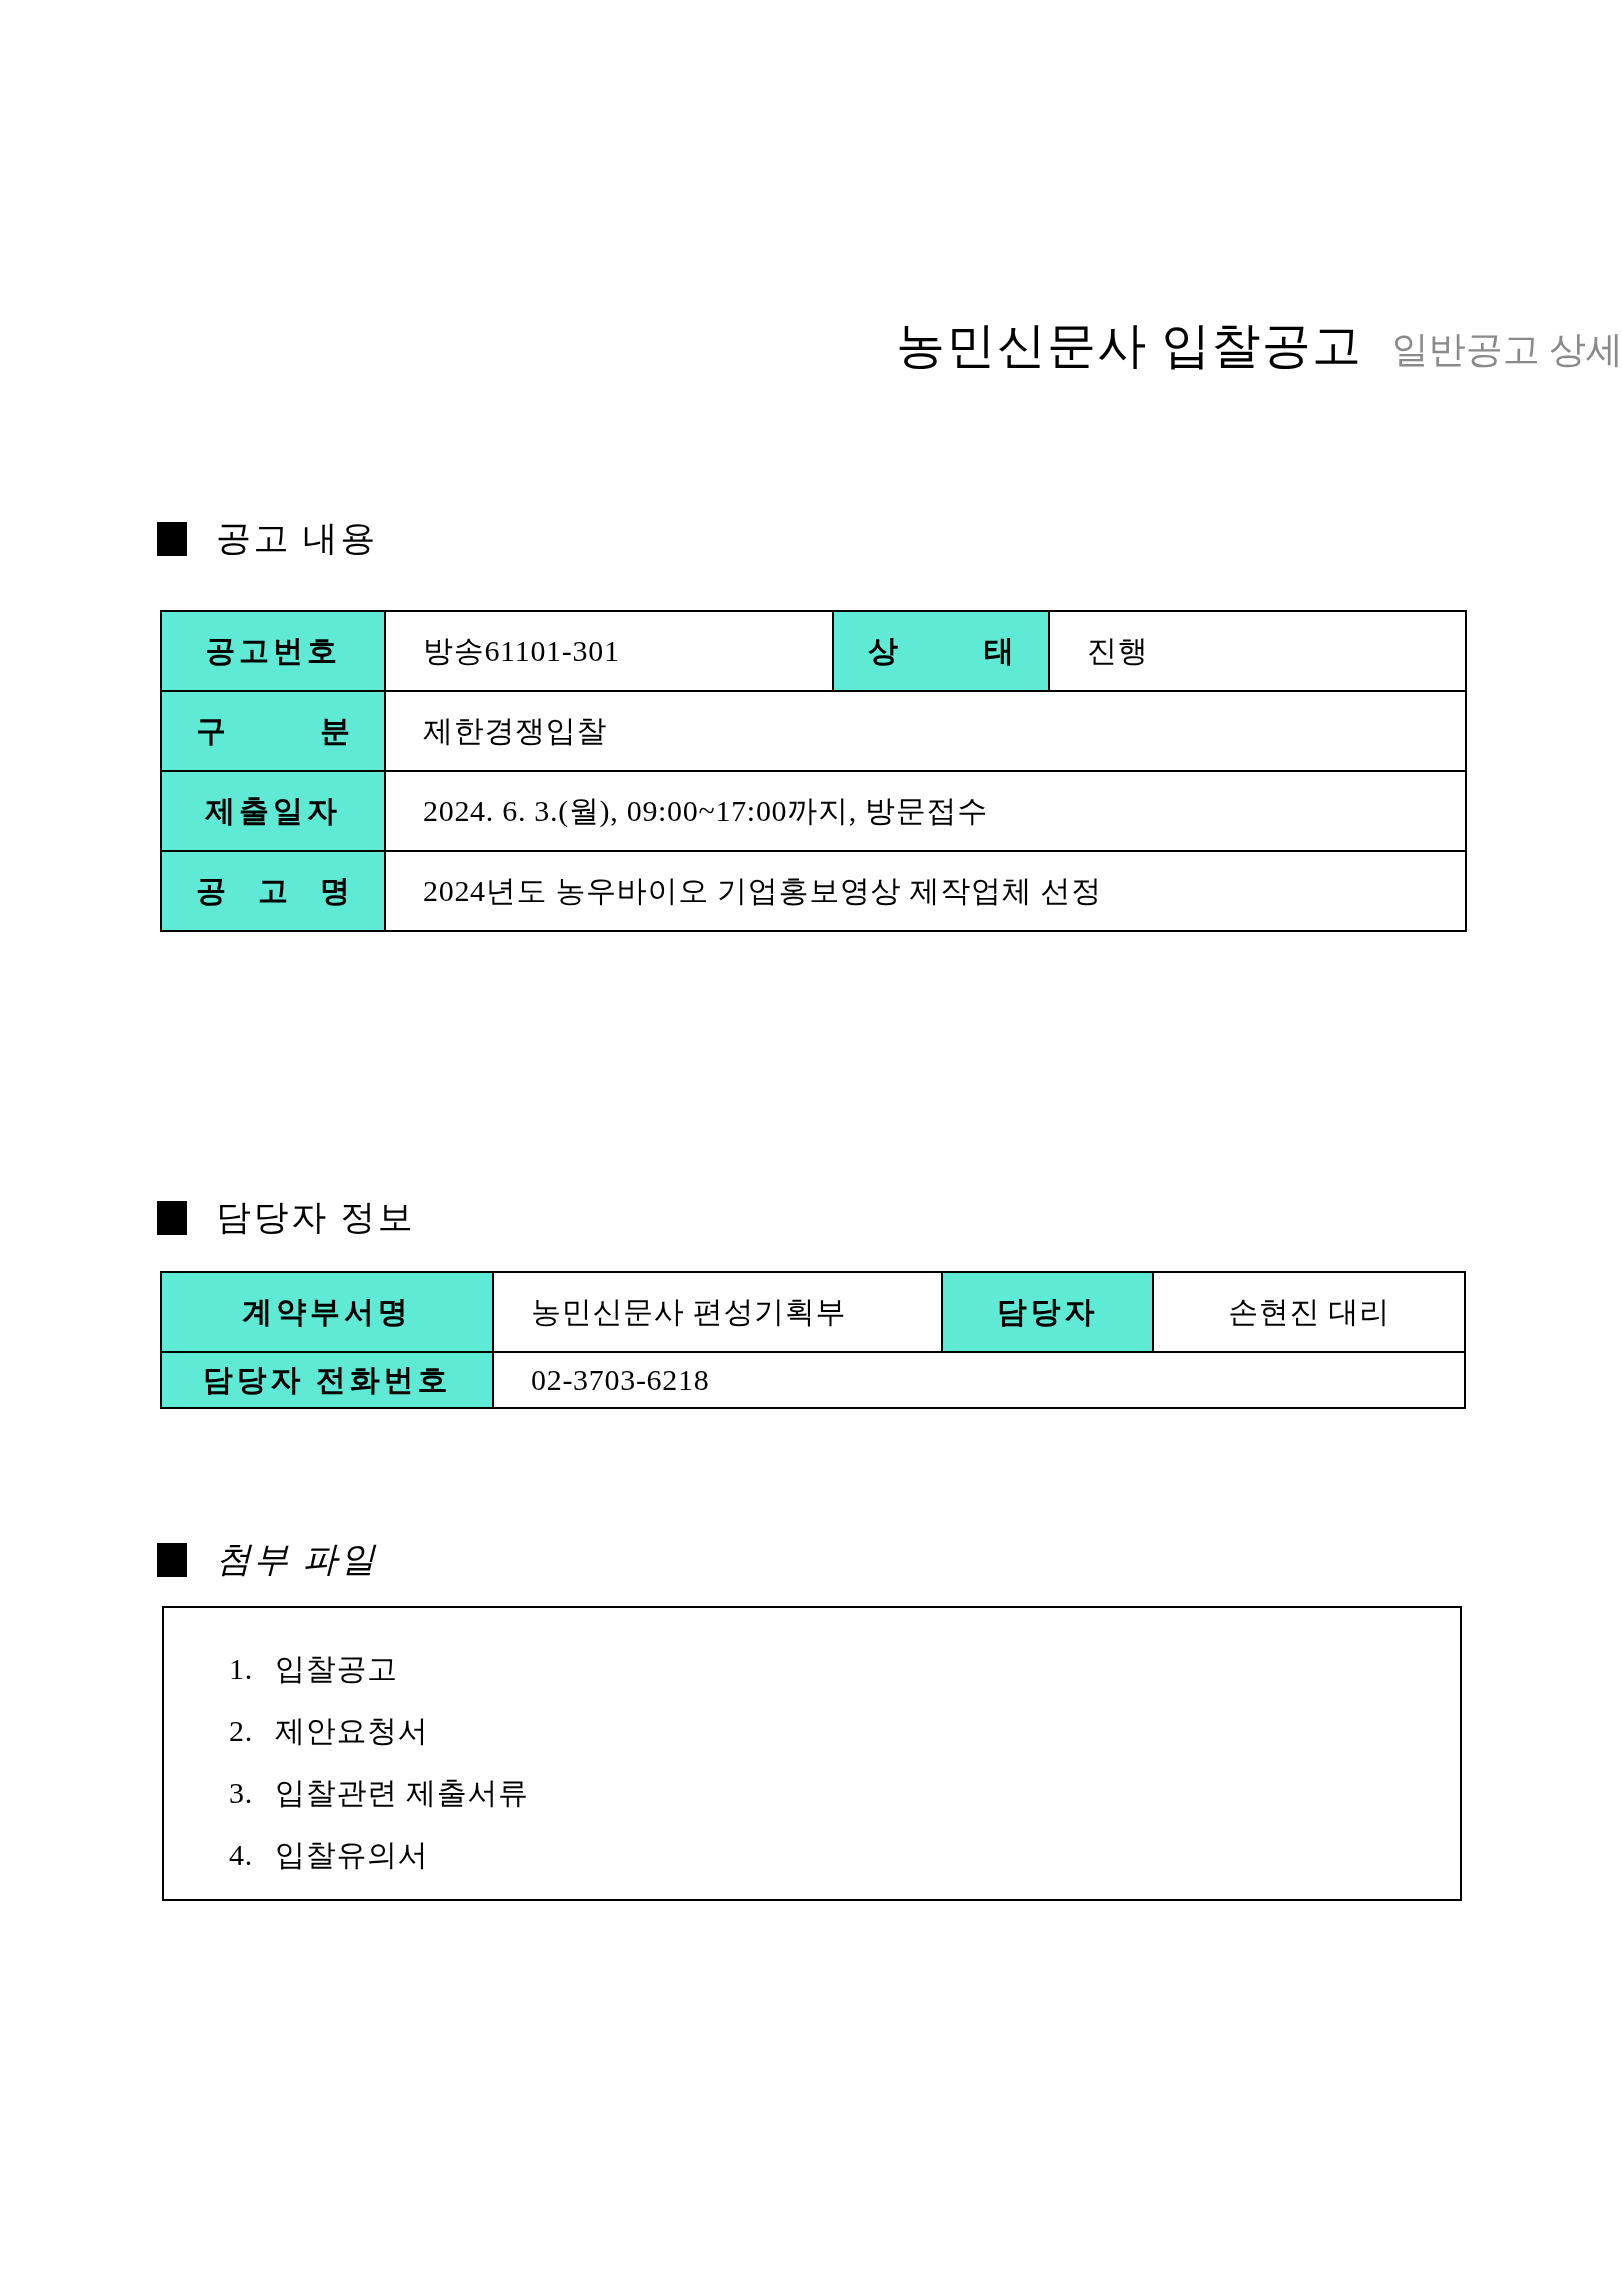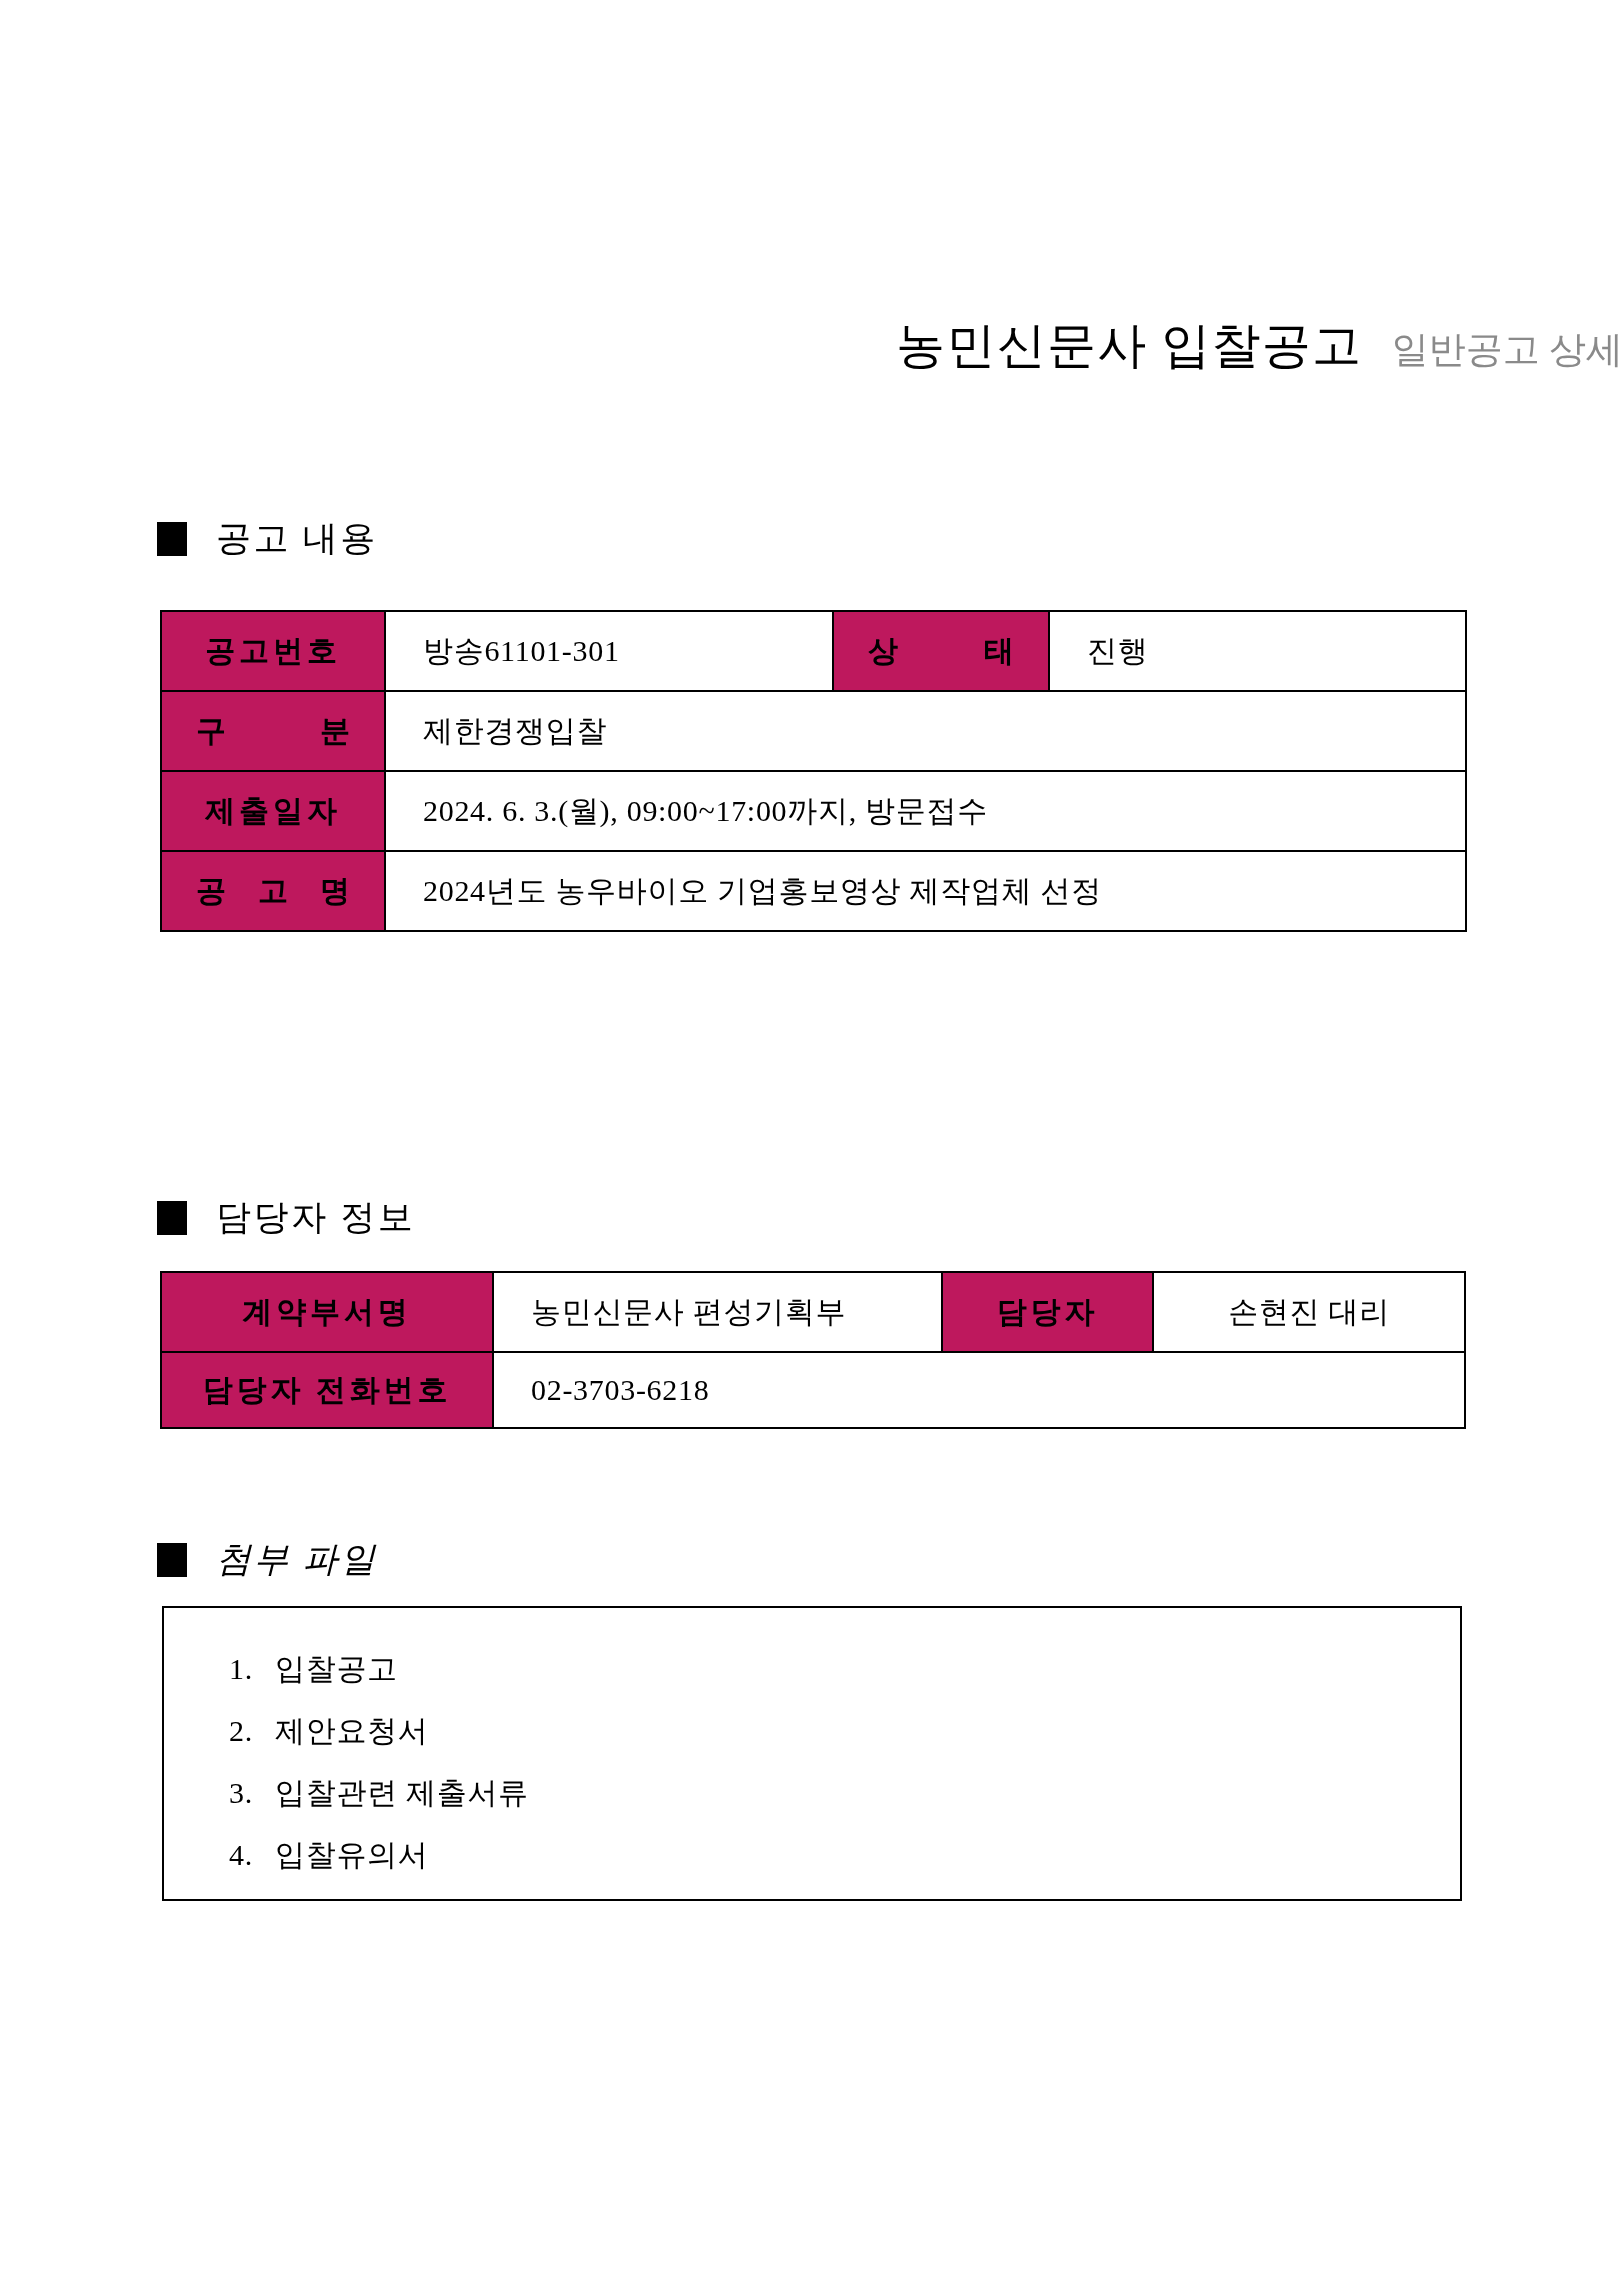--- a/index.html
+++ b/index.html
@@ -38,30 +38,30 @@
   }
   #notice-table  { top: 610px; }
   #contact-table { top: 1271px; }
   table.doc td, table.doc th {
     border: 2.6px solid #000;
     vertical-align: middle;
     font-size: 30px;
     overflow: hidden; white-space: nowrap;
   }
   table.doc th {
-    background: #be185d;
+    background: #5eead4;
     font-weight: bold;
   }
   th.c { text-align: center; letter-spacing: 3.9px; }
   th.j { text-align: justify; text-align-last: justify; padding: 0 34px; }
   td.v { text-align: left; padding-left: 37px; letter-spacing: 0.7px; }
   td.vc { text-align: center; letter-spacing: 0.7px; }
   #notice-table tr { height: 80px; }
   #contact-table tr.r1 { height: 80px; }
-  #contact-table tr.r2 { height: 76px; }
+  #contact-table tr.r2 { height: 56px; }
 
   
   .attach-box {
     position: absolute; left: 162px; top: 1606px;
     width: 1300px; height: 295px;
     border: 2px solid #000;
     padding: 30px 0 0 65px;
   }
   .attach-item {
     display: flex; align-items: center;

